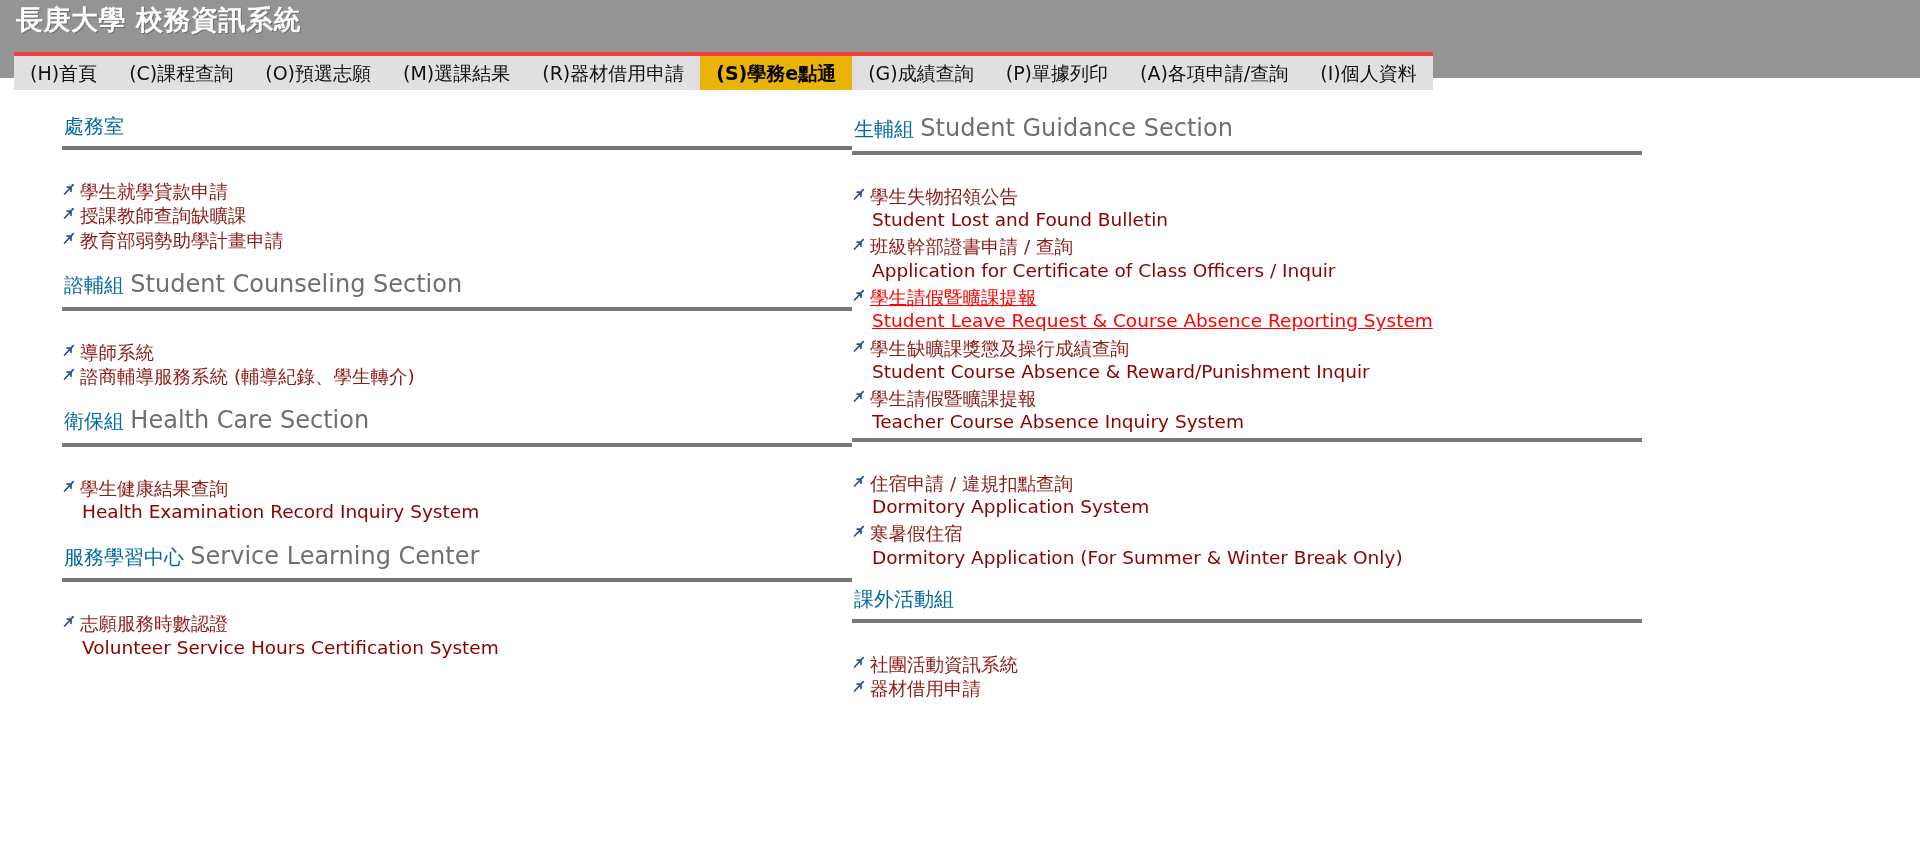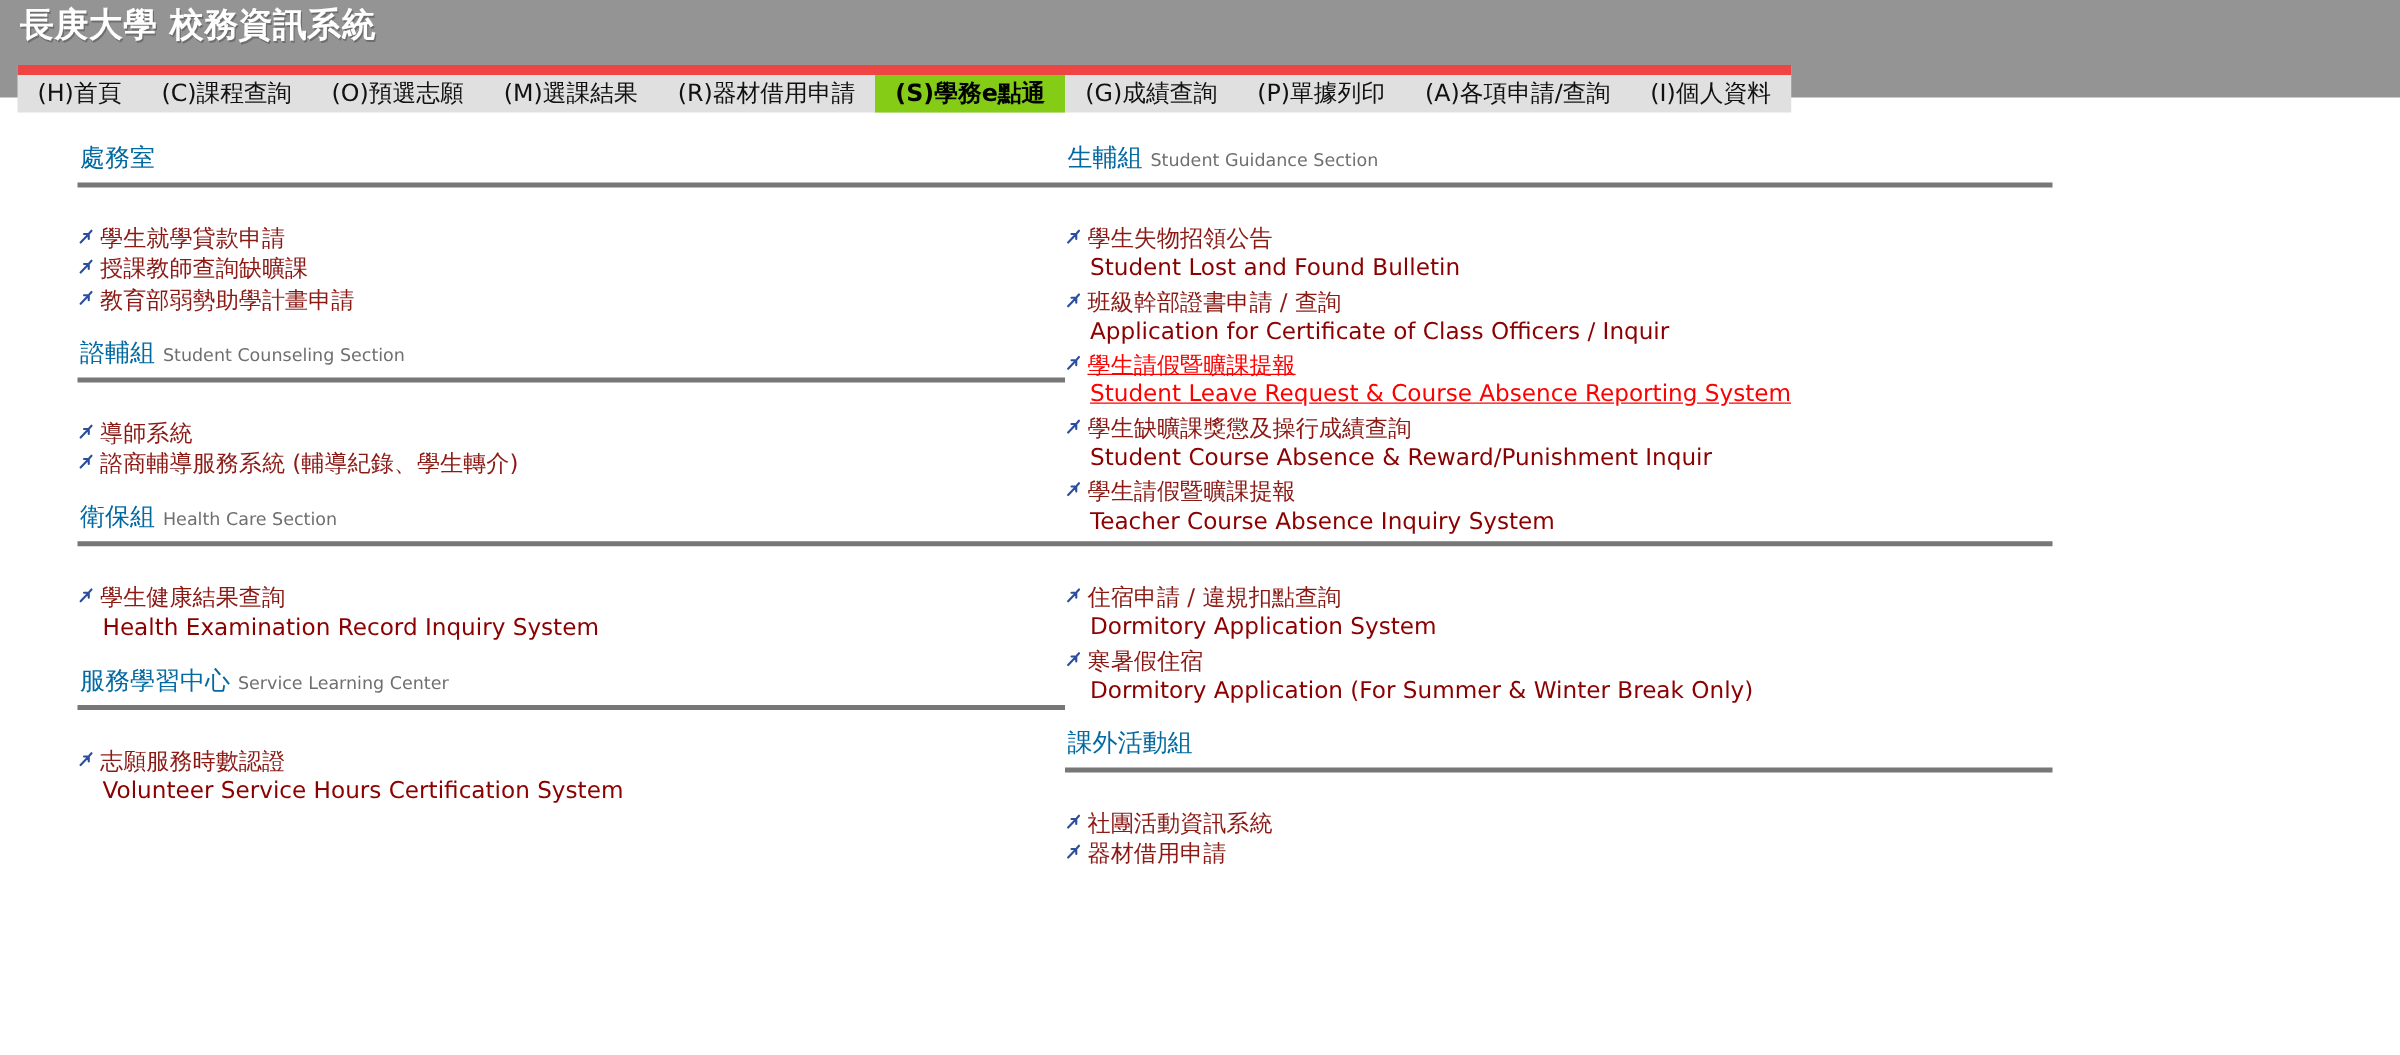--- a/index.html
+++ b/index.html
@@ -36,38 +36,38 @@
     white-space: nowrap;
   }
 
   
   .navbar {
     position: absolute;
     left: 14px;
     top: 52px;
     height: 38px;
     background: #e0e0e0;
-    border-top: 8px solid #ef4444;
+    border-top: 4px solid #ef4444;
     display: flex;
     align-items: stretch;
     box-sizing: border-box;
   }
   .nav-item {
     display: flex;
     align-items: center;
     justify-content: center;
     padding: 0 16px;
     font-size: 19px;
     color: #111111;
     white-space: nowrap;
     cursor: pointer;
     line-height: 1;
   }
   .nav-item.active {
-    background: #84cc16;
+    background: #eab308;
     font-weight: bold;
     color: #000000;
     align-items: center;
   }
 
   
   .content {
     position: absolute;
     left: 0;
     top: 100px;
@@ -88,21 +88,21 @@
   .section-head {
     font-size: 20px;
     color: #7a7a7a;
     padding: 14px 0 8px 2px;
     line-height: 1.2;
     white-space: nowrap;
   }
   .section-head .zh { color: #0369a1; }
   .section-head .en {
     color: #6f6f6f;
-    font-size: 14px;
+    font-size: 24px;
   }
   .section-rule {
     height: 4px;
     background: #777777;
     width: 100%;
   }
   .links {
     padding-top: 12px;
     margin-top: 18px;
   }

